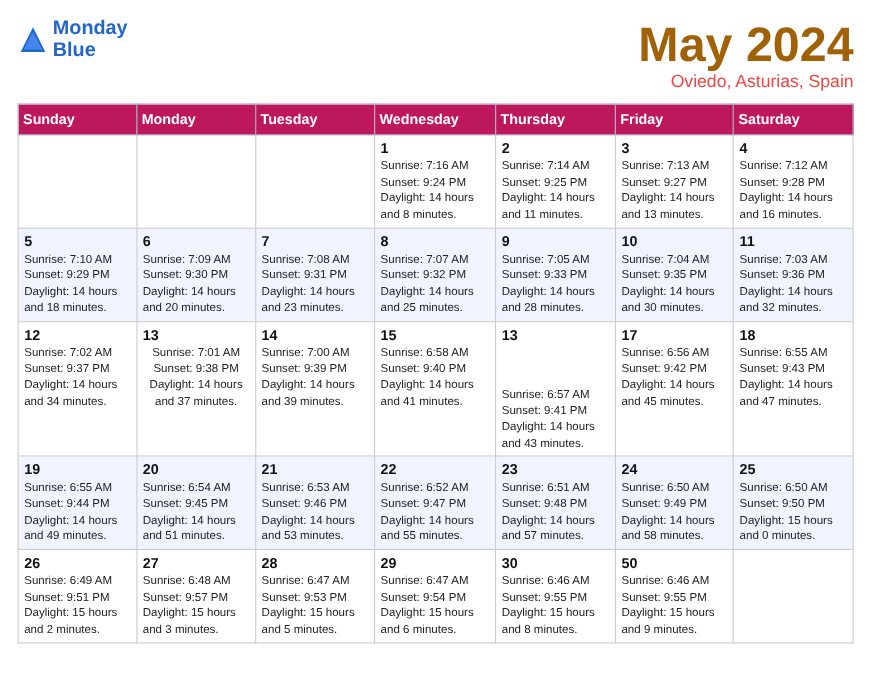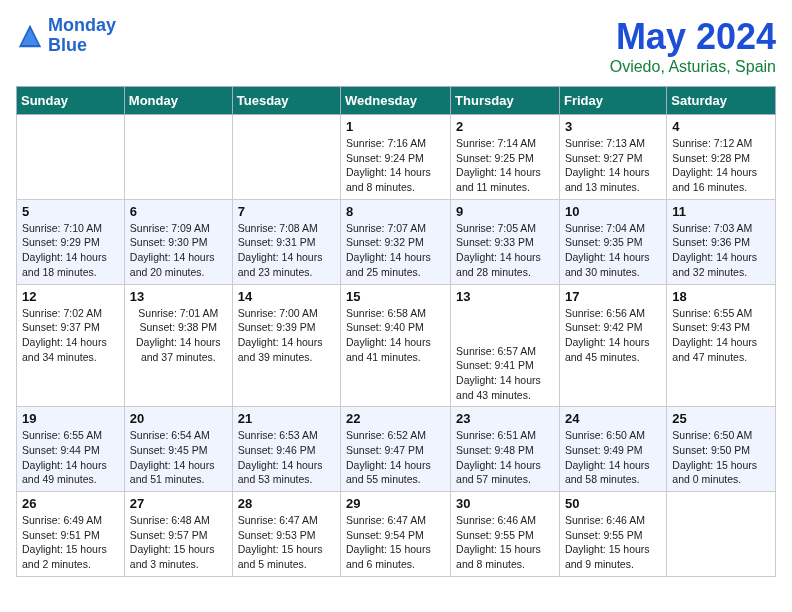--- a/index.html
+++ b/index.html
@@ -31,35 +31,35 @@
       color: #2266cc;
     }
     .logo-icon {
       width: 28px;
       height: 28px;
     }
     .title-block {
       text-align: right;
     }
     .month-title {
-      font-size: 36px;
+      font-size: 44px;
       font-weight: bold;
-      color: #1d4ed8;
+      color: #a16207;
     }
     .location-title {
       font-size: 16px;
-      color: #15803d;
+      color: #ef4444;
     }
     .calendar-table {
       width: 100%;
       border-collapse: collapse;
       font-size: 11px;
     }
     .calendar-table thead tr th {
-      background-color: #0f766e;
+      background-color: #be185d;
       color: #fff;
       padding: 6px 4px;
       text-align: left;
       font-size: 13px;
       font-weight: bold;
       border: 1px solid #aac;
     }
     .calendar-table tbody tr td {
       border: 1px solid #ccc;
       vertical-align: top;

